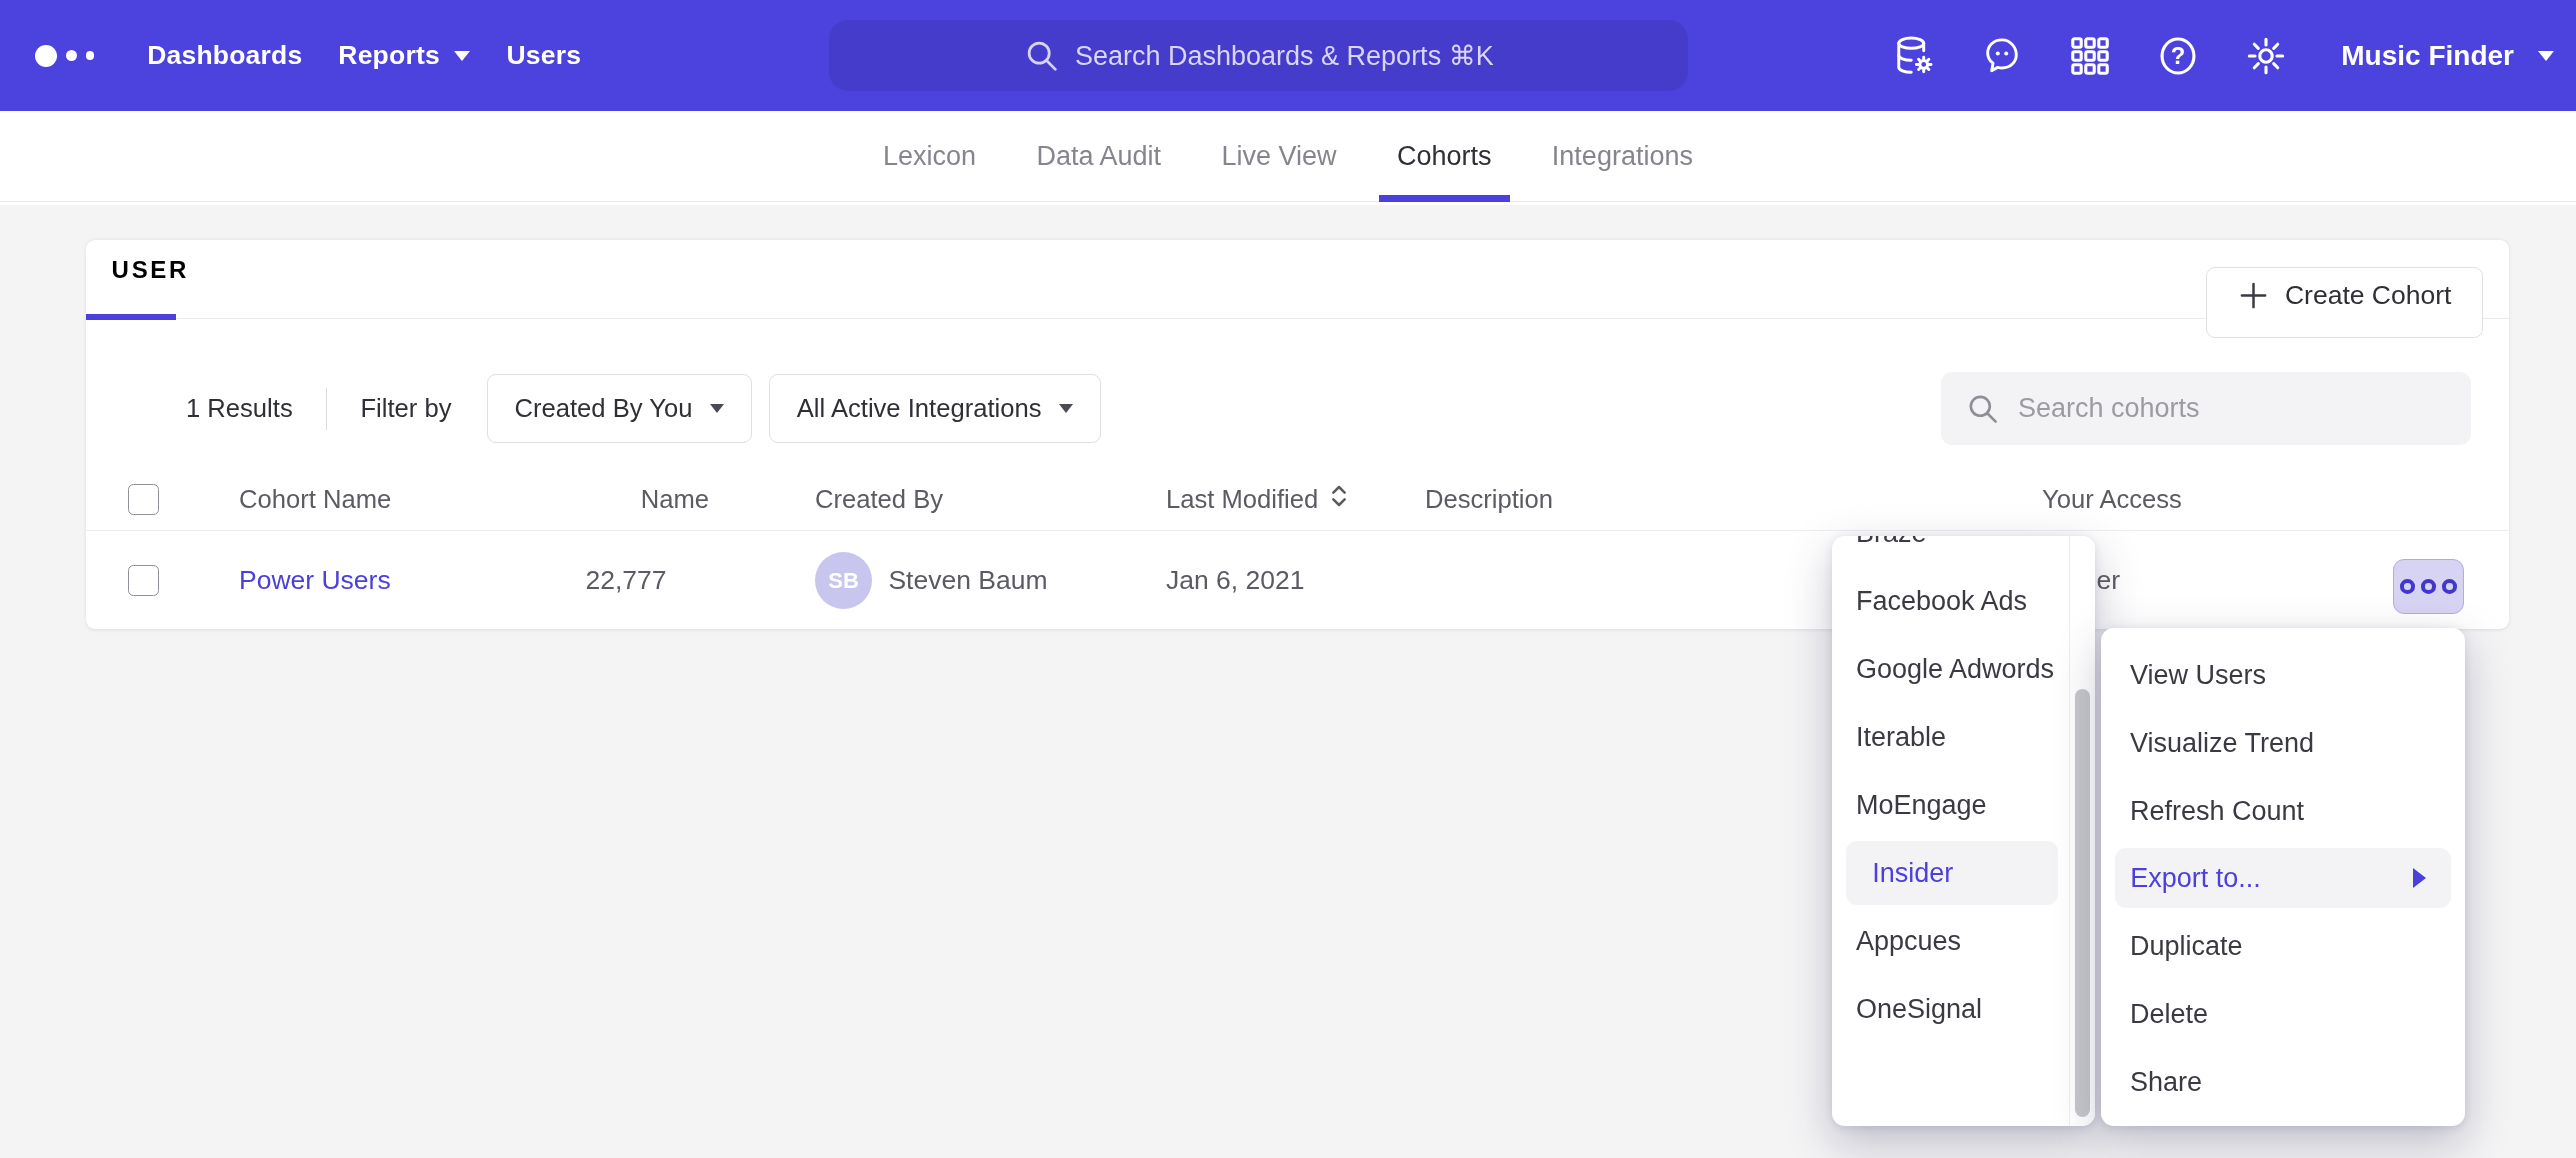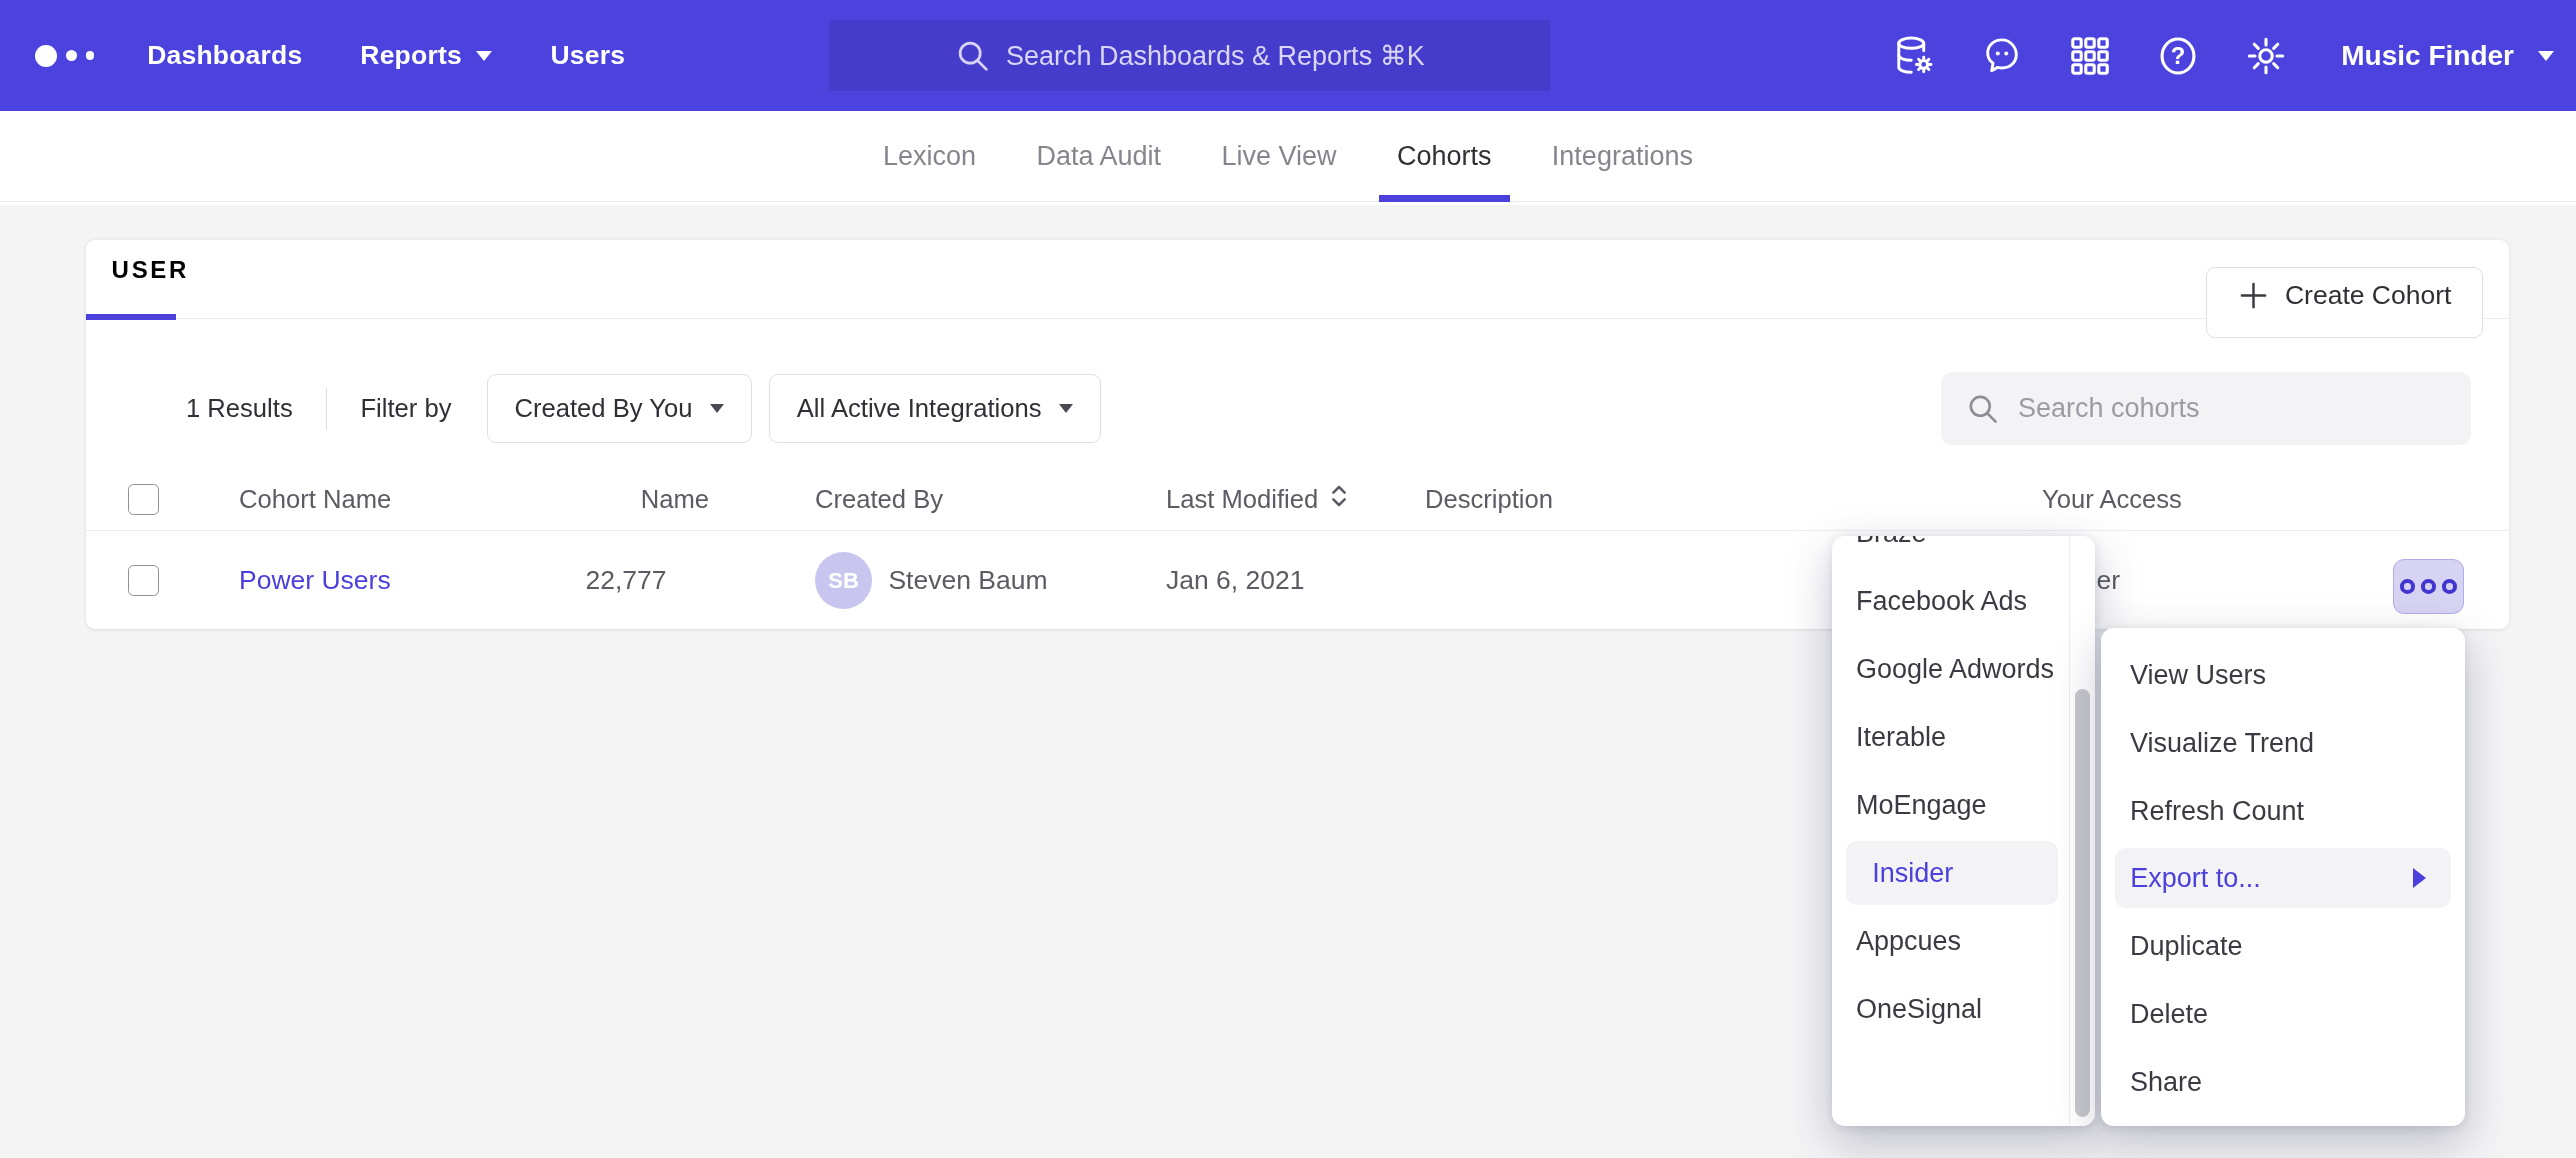--- a/index.html
+++ b/index.html
@@ -7,25 +7,25 @@
   body { font-family:"Liberation Sans", sans-serif; }
   #app { position:relative; width:2576px; height:1158px; overflow:hidden; background:#fff; }
 
   
   .topnav { position:absolute; left:0; top:0; width:2576px; height:111px; background:#4c43df;
             display:flex; align-items:center; }
   .logo { display:flex; align-items:center; gap:9px; margin-left:35px; }
   .logo .d1 { width:22px; height:22px; border-radius:50%; background:#fff; }
   .logo .d2 { width:11px; height:11px; border-radius:50%; background:#fff; }
   .logo .d3 { width:8.2px;  height:8.2px;  border-radius:50%; background:#fff; }
-  .nav-links { display:flex; align-items:center; gap:58px; margin-left:53px; }
+  .nav-links { display:flex; align-items:center; gap:36px; margin-left:53px; }
   .nav-link { color:#fff; font-size:26.5px; font-weight:700; letter-spacing:0.2px; display:flex; align-items:center; gap:14.6px; cursor:pointer; }
   .caret { width:0; height:0; border-left:8.2px solid transparent; border-right:8.2px solid transparent; border-top:10px solid #fff; }
-  .nav-search { position:absolute; left:829px; top:20px; width:721px; height:71px; background:#463ccc;
-                border-radius:1px; display:flex; align-items:center; justify-content:center; gap:14.6px; cursor:text;text-align:right; }
+  .nav-search { position:absolute; left:829px; top:20px; width:859px; height:71px; background:#463ccc;
+                border-radius:19px; display:flex; align-items:center; justify-content:center; gap:14.6px; cursor:text;text-align:right; }
   .nav-search svg { width:37px; height:37px; color:#d6d3f6; }
   .nav-search .ph { color:#d9d6f7; font-size:27px; }
   .nav-right { position:absolute; right:22px; top:0; height:111px; display:flex; align-items:center; gap:44px; }
   .nav-icon { width:44px; height:44px; color:#fff; cursor:pointer; display:flex; }
   .nav-icon svg { width:44px; height:44px; }
   .brand { display:flex; align-items:center; gap:24px; margin-left:9px; cursor:pointer; }
   .brand-label { color:#fff; font-size:28px; font-weight:700; }
 
   
   .tabbar { position:absolute; left:0; top:111px; width:2576px; height:91px; background:#fff;

